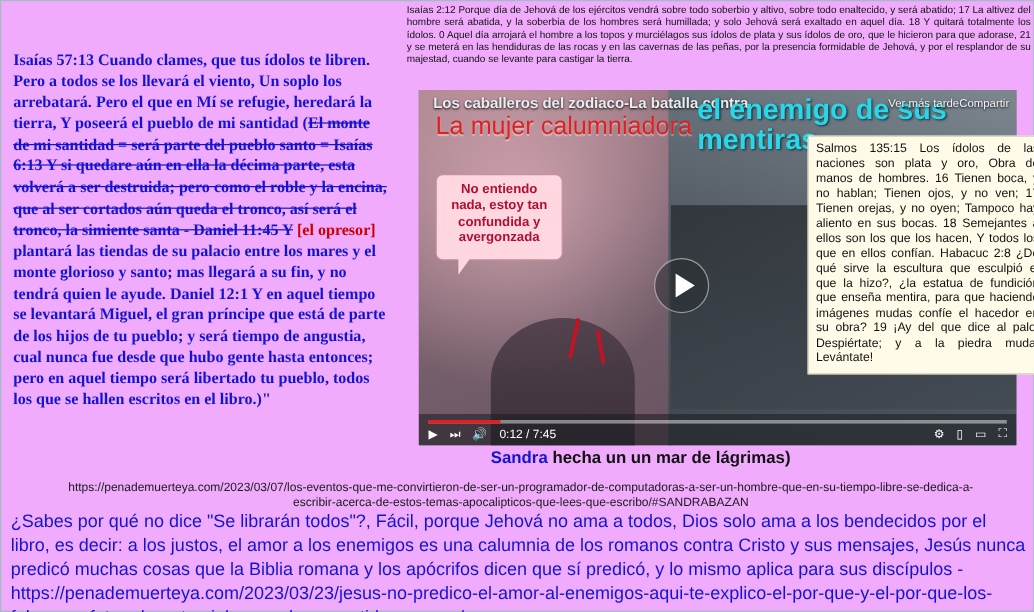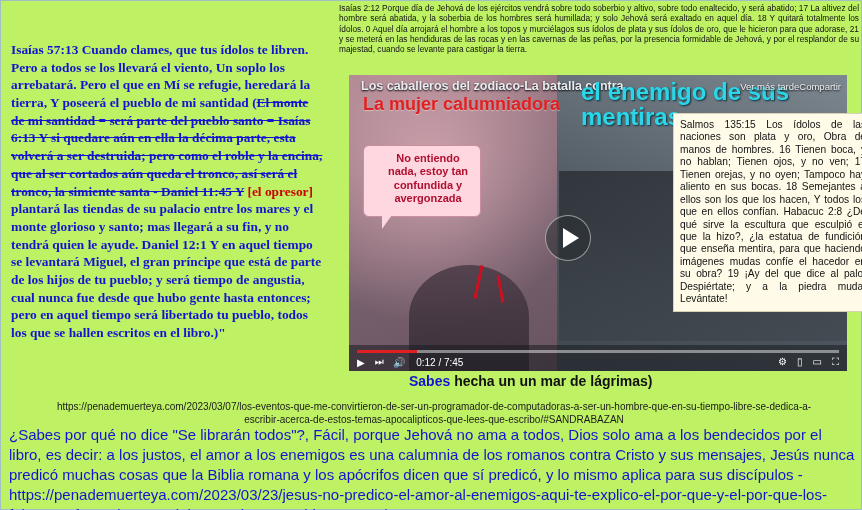--- a/index.html
+++ b/index.html
@@ -10,21 +10,21 @@
     width: 862px;
     height: 510px;
     background: #d9eef0;
     font-family: "Liberation Sans", sans-serif;
     overflow: hidden;
   }
   .page {
     position: relative;
     width: 862px;
     height: 510px;
-    background: #bef264;
+    background: #f0abfc;
     box-sizing: border-box;
     border: 1px solid #9fbfc4;
   }
 
   
   .top-scripture {
     position: absolute;
     left: 338px;
     top: 2px;
     width: 520px;
@@ -126,35 +126,35 @@
     top: 6px;
     display: flex;
     font-size: 9.5px;
     color: #f1f5f7;
     text-shadow: 0 1px 2px #000;
   }
   .red-title {
     position: absolute;
     left: 14px;
     top: 20px;
-    font-size: 18px;
-    font-weight: bold;
+    font-size: 21px;
+    font-weight: normal;
     color: #e02020;
     line-height: 1.08;
     text-shadow: 0 1px 1px rgba(255,255,255,0.4);
   }
   .speech-bubble {
     position: absolute;
     left: 14px;
     top: 70px;
     width: 92px;
     background: #ffd7e1;
     border: 1px solid #c98ea0;
     border-radius: 6px;
-    padding: 6px 6px 10px 18px;
+    padding: 6px 6px 10px 6px;
     color: #b01030;
     font-size: 11px;
     font-weight: bold;
     line-height: 1.22;
     text-align: center;
   }
   .speech-bubble:after {
     content: "";
     position: absolute;
     left: 18px;
@@ -338,21 +338,21 @@
         <span>▯</span>
         <span>▭</span>
         <span>⛶</span>
       </div>
     </div>
   </div>
 
   <div class="note-box">Salmos 135:15 Los ídolos de las naciones son plata y oro, Obra de manos de hombres. 16 Tienen boca, y no hablan; Tienen ojos, y no ven; 17 Tienen orejas, y no oyen; Tampoco hay aliento en sus bocas. 18 Semejantes a ellos son los que los hacen, Y todos los que en ellos confían. Habacuc 2:8 ¿De qué sirve la escultura que esculpió el que la hizo?, ¿la estatua de fundición que enseña mentira, para que haciendo imágenes mudas confíe el hacedor en su obra? 19 ¡Ay del que dice al palo: Despiértate; y a la piedra muda: Levántate!</div>
 
   <div class="media-caption">
-    <span>Sabes</span>
+    <span>Sandra</span>
     <span class="dark">hecha un un mar de lágrimas)</span>
   </div>
 
   <div class="url-line">https://penademuerteya.com/2023/03/07/los-eventos-que-me-convirtieron-de-ser-un-programador-de-computadoras-a-ser-un-hombre-que-en-su-tiempo-libre-se-dedica-a-escribir-acerca-de-estos-temas-apocalipticos-que-lees-que-escribo/#SANDRABAZAN</div>
 
   <div class="bottom-text">
     <span>¿Sabes por qué no dice "Se librarán todos"?, Fácil, porque Jehová no ama a todos, Dios solo ama a los bendecidos por el libro, es decir: a los justos, el amor a los enemigos es una calumnia de los romanos contra Cristo y sus mensajes, Jesús nunca predicó muchas cosas que la Biblia romana y los apócrifos dicen que sí predicó, y lo mismo aplica para sus discípulos - </span><span class="link">https://penademuerteya.com/2023/03/23/jesus-no-predico-el-amor-al-enemigos-aqui-te-explico-el-por-que-y-el-por-que-los-falsos-profetas-durante-siglos-nos-han-mentido-con-eso/</span>
   </div>
 
 </div>

